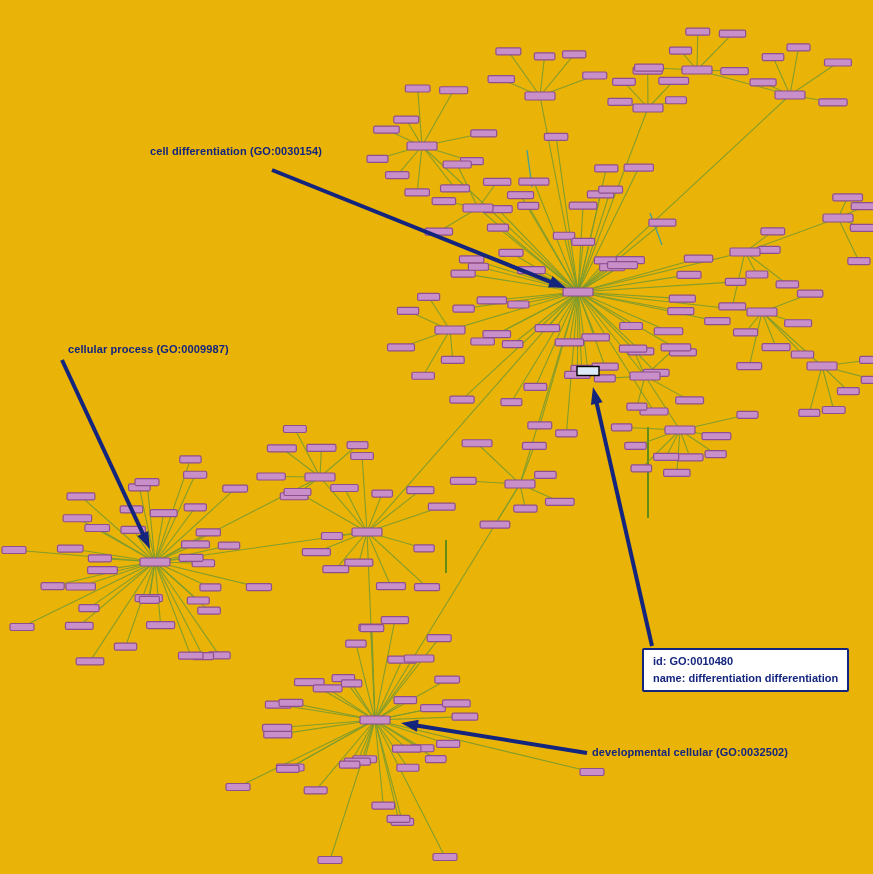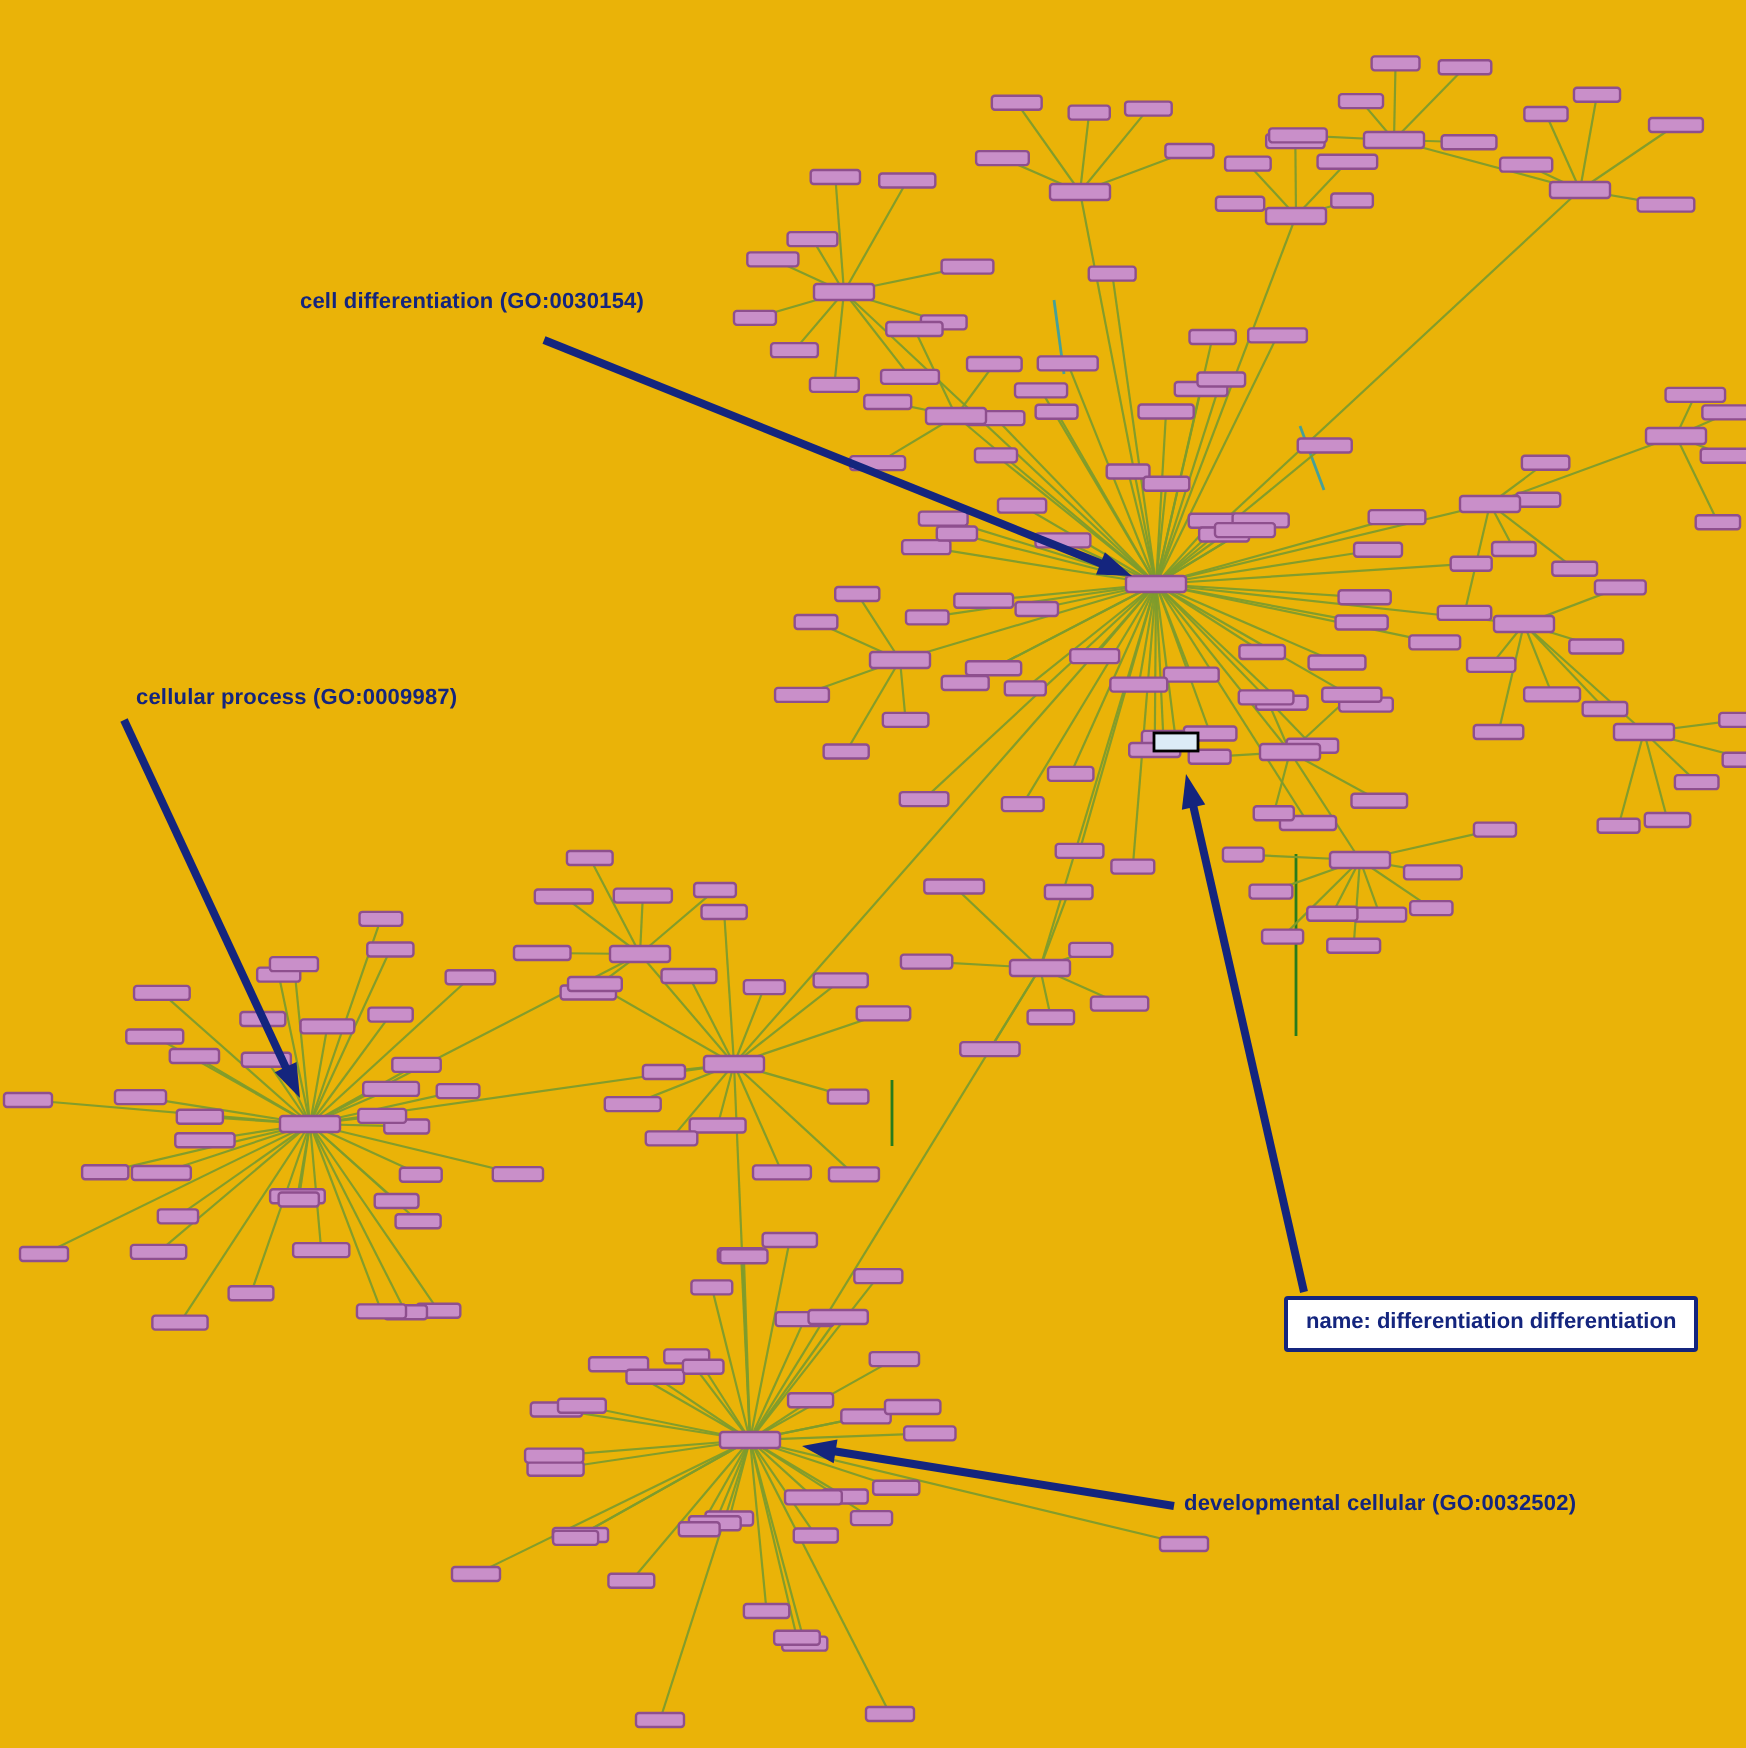--- a/index.html
+++ b/index.html
@@ -528,15 +528,16 @@
         <line x1="652" y1="646" x2="596.1095289635232" y2="400.65030511105925" stroke="#14257e" stroke-width="4"></line>
         <polygon points="593,387 602.6259873604463,402.2427152219192 590.9257258366813,404.90802576208193" fill="#14257e"></polygon>
       </g>
     </svg>
 
   <div class="anno-label" style="left: 150px; top: 145px; color: rgb(20, 37, 126);">cell differentiation (GO:0030154)</div>
   <div class="anno-label" style="left: 20px; top: 343px; color: rgb(20, 37, 126); margin-left: 48px;">cellular process (GO:0009987)</div>
   <div class="anno-label" style="left: 592px; top: 746px; color: rgb(20, 37, 126);">developmental cellular (GO:0032502)</div>
 
   <div class="tooltip-box" style="left: 642px; top: 648px; color: rgb(20, 37, 126); border-color: rgb(20, 37, 126);">
+    <div>id: GO:0010480</div>
     <div>name: differentiation differentiation</div>
   </div>
 </div>
 
 </body></html>

